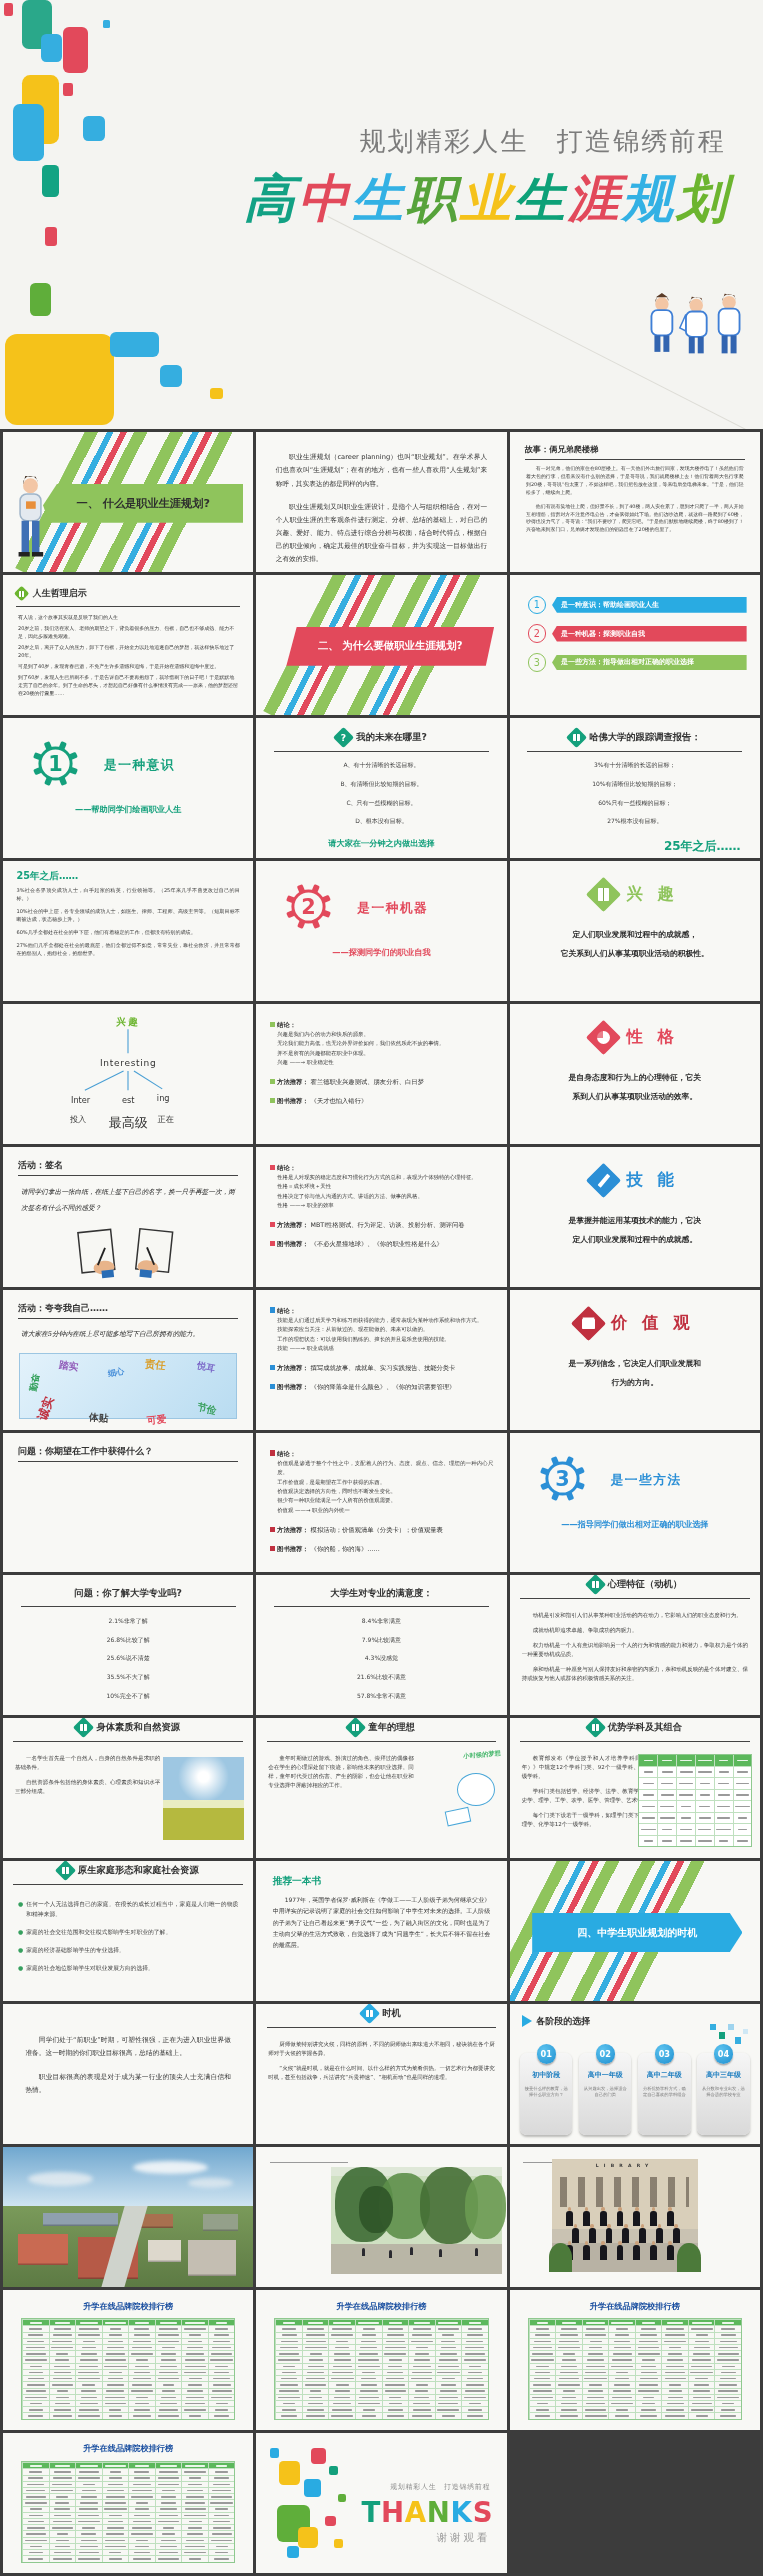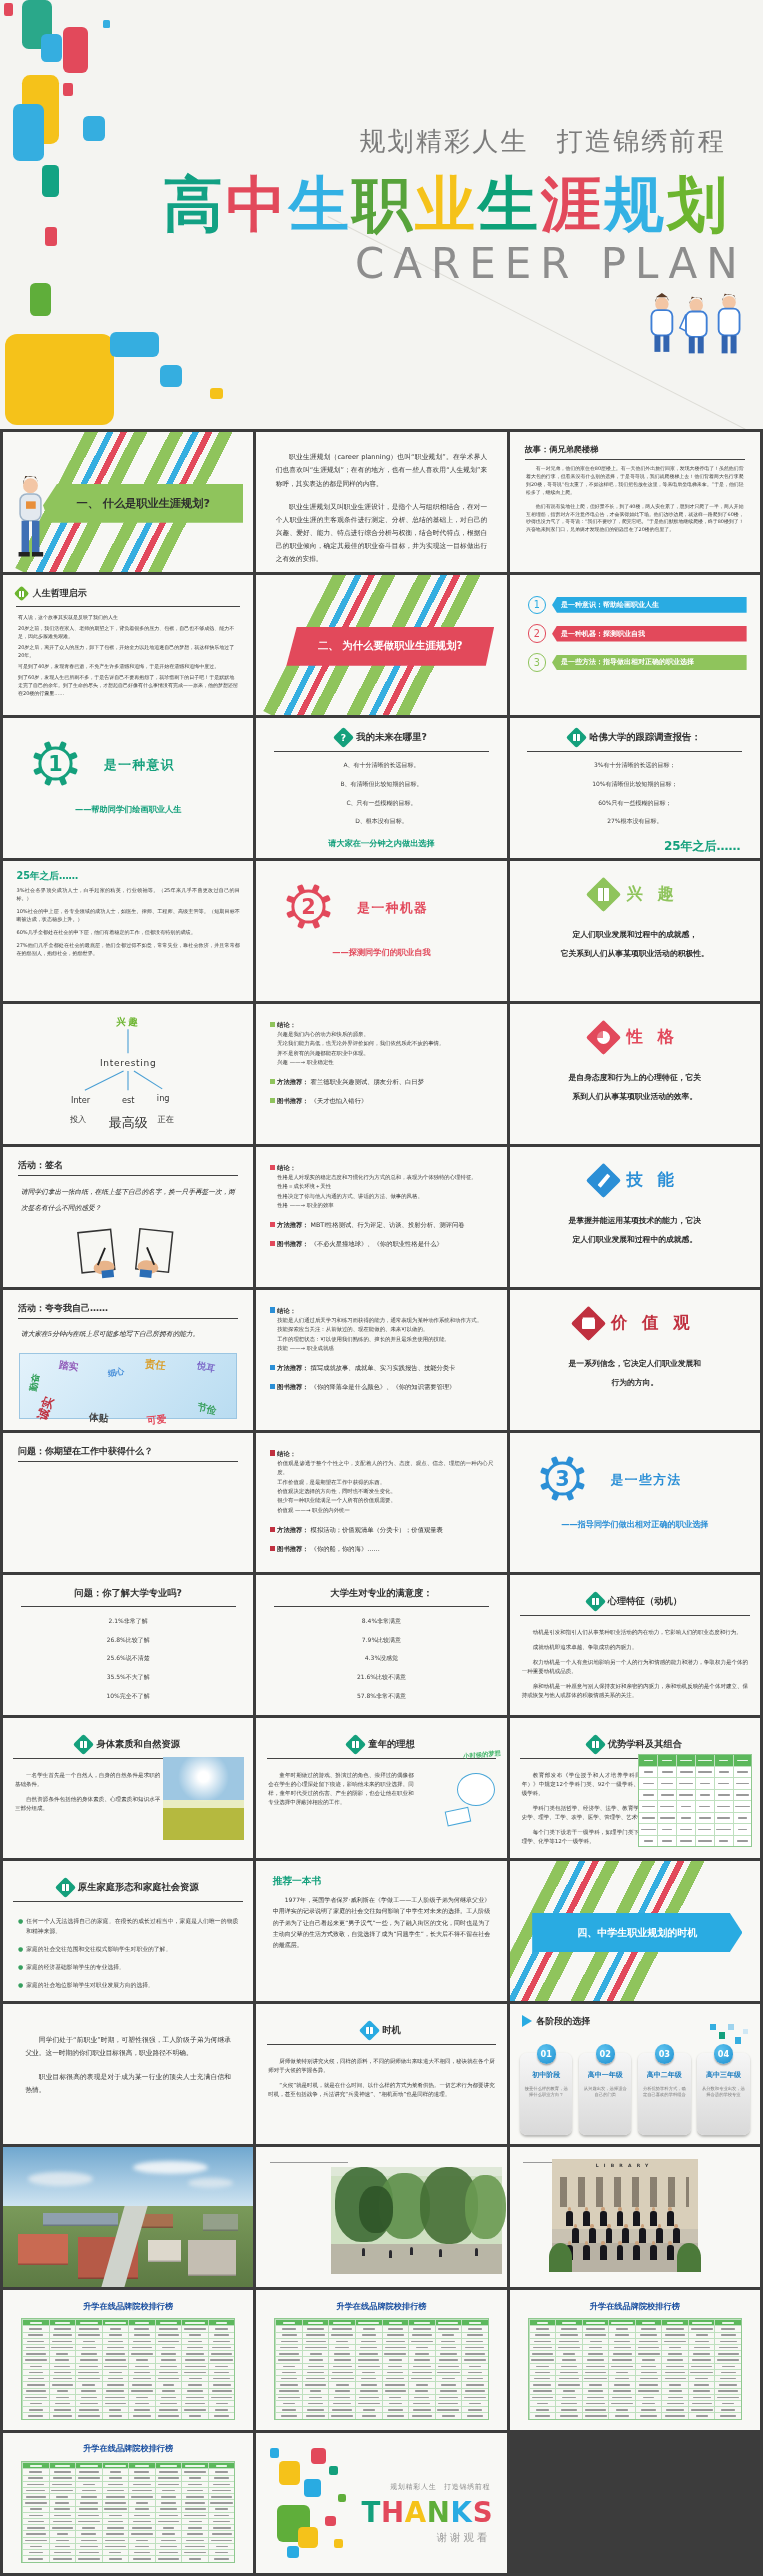--- a/index.html
+++ b/index.html
@@ -2,21 +2,21 @@
 <html style="font-size:12px"><head>
 <meta charset="utf-8">
 <style>
   html,body{margin:0;padding:0;}
   body{width:763px;height:2576px;background:#efefec;font-family:"DejaVu Sans","Liberation Sans",sans-serif;position:relative;overflow:hidden;}
   .page{position:absolute;inset:0;}
   
   .hero{position:relative;width:763px;height:429px;background:#f4f4f1;overflow:hidden;}
   .sq{position:absolute;}
   .hero-sub{position:absolute;top:124px;right:37px;font-size:26px;color:#7c7c7c;letter-spacing:2.2px;white-space:nowrap;}
-  .hero-title{position:absolute;top:165px;right:33px;font-size:60px;font-weight:bold;letter-spacing:3px;white-space:nowrap;}
+  .hero-title{position:absolute;top:165px;right:33px;font-size:51px;font-weight:bold;letter-spacing:3px;white-space:nowrap;font-style:italic;}
   .hero-en{position:absolute;top:239px;right:16.4px;font-size:42px;color:#8d8d8d;letter-spacing:9px;white-space:nowrap;}
   .hero-diag{position:absolute;left:328px;top:216px;width:507px;height:0.7px;background:#dddcd6;transform:rotate(27deg);transform-origin:0 0;}
   .hero-students{position:absolute;right:16.4px;top:292px;}
   
   .grid{width:763px;height:2147px;background:#3c3c3c;display:grid;grid-template-columns:repeat(3,1fr);grid-auto-rows:1fr;gap:3px;padding:3px;box-sizing:border-box;}
   .slide{background:#f8f8f5;position:relative;overflow:hidden;font-size:6px;color:#333;}
   
   .stripes{position:absolute;width:149px;height:160%;top:-30%;transform:rotate(27deg);
     background:repeating-linear-gradient(90deg,#8fc45c 0 12px,rgba(0,0,0,0) 12px 20px,#35aee0 20px 26px,rgba(0,0,0,0) 26px 32px,#e2495b 32px 38px,rgba(0,0,0,0) 38px 44px,#8fc45c 44px 56px,rgba(0,0,0,0) 56px 76px);}
   .banner{position:absolute;top:37%;height:39px;display:flex;align-items:center;justify-content:center;font-weight:bold;z-index:3;text-align:center;}
@@ -55,21 +55,21 @@
   .concl{padding:10.4px 13.4px;}
   .c-head{font-size:6.3px;font-weight:bold;color:#2e2e2e;margin-top:6.7px;}
   .c-mark{display:inline-block;width:5.2px;height:5.2px;margin-right:2.2px;}
   .c-line{font-size:5.4px;line-height:1.75;color:#3a3a3a;margin-left:7.5px;text-align:justify;}
   .act-h{font-size:9px;font-weight:bold;margin:12px 15px 0;}
   .act-script{font-family:"DejaVu Serif","Liberation Serif",serif;font-style:italic;font-size:6.7px;line-height:2.4;margin:7.5px 18px;color:#222;}
   .wordbox{position:absolute;left:16.4px;right:16.4px;top:63px;bottom:10.4px;background:linear-gradient(135deg,#e3f2fb,#b9dcf1);border:0.7px solid #9cc6e2;}
   .wordbox span{position:absolute;font-weight:bold;}
   .expectbox{position:absolute;left:43px;right:46px;top:39px;bottom:12px;background:linear-gradient(160deg,#eef6fc,#c6e1f3);border:0.7px solid #a9cbe4;}
   .expectbox span{position:absolute;font-size:6.7px;font-weight:bold;color:#2f2f2f;}
-  .info-head{display:flex;align-items:center;justify-content:center;gap:5.2px;margin-top:19px;font-size:9.3px;font-weight:bold;}
+  .info-head{display:flex;align-items:center;justify-content:center;gap:5.2px;margin-top:2px;font-size:9.3px;font-weight:bold;}
   .info-body{padding:6px 12px;font-size:5.5px;line-height:1.65;text-align:justify;color:#3a3a3a;}
   .info-body p{margin:0 0 6px;text-indent:2em;}
   .info-body.narrowed{padding-right:93px;}
   .bul{display:flex;gap:3px;margin:0 0 7.5px;}
   .bul i{color:#37a05f;font-style:normal;font-size:6px;}
   .book-h{font-size:9.7px;font-weight:bold;color:#14a07c;margin:13.4px 16.4px 6px;}
   .book-p{font-size:6px;line-height:1.9;margin:0 16.4px;text-align:justify;text-indent:2em;color:#333;}
   .tl-head{display:flex;align-items:center;gap:4.5px;margin:10.4px 0 0 12px;font-size:9px;font-weight:bold;}
   .tl-arrow{width:0;height:0;border-left:10.4px solid #29abe2;border-top:6.7px solid rgba(0,0,0,0);border-bottom:6.7px solid rgba(0,0,0,0);}
   .tl-cards{position:absolute;left:10.4px;right:10.4px;top:49px;bottom:9px;display:flex;gap:6.7px;}
@@ -110,21 +110,20 @@
         <span class="sq" style="left: 45px; top: 227px; width: 12px; height: 19.4px; background: rgb(226, 73, 91); border-radius: 3px;"></span>
         <span class="sq" style="left: 30px; top: 283px; width: 21px; height: 33px; background: rgb(95, 174, 58); border-radius: 5.2px;"></span>
         <span class="sq" style="left: 5.2px; top: 334px; width: 109px; height: 91px; background: rgb(245, 194, 26); border-radius: 12px;"></span>
         <span class="sq" style="left: 110px; top: 332px; width: 49px; height: 25px; background: rgb(53, 174, 224); border-radius: 6px;"></span>
         <span class="sq" style="left: 160px; top: 365px; width: 22.4px; height: 22.4px; background: rgb(53, 174, 224); border-radius: 5.2px;"></span>
         <span class="sq" style="left: 210px; top: 388px; width: 13.4px; height: 11.2px; background: rgb(245, 194, 26); border-radius: 3px;"></span>
       </div>
     <div class="hero-diag"></div>
     <div class="hero-sub">规划精彩人生　打造锦绣前程</div>
     <div class="hero-title" id="hero-title"><span style="color: rgb(18, 161, 132);">高</span><span style="color: rgb(226, 73, 91);">中</span><span style="color: rgb(51, 177, 228);">生</span><span style="color: rgb(87, 163, 59);">职</span><span style="color: rgb(245, 194, 26);">业</span><span style="color: rgb(13, 161, 120);">生</span><span style="color: rgb(226, 73, 91);">涯</span><span style="color: rgb(51, 177, 228);">规</span><span style="color: rgb(108, 181, 47);">划</span></div>
-    <div class="hero-en">CAREER PLAN</div>
     <div class="hero-students" id="hero-students"><svg width="106" height="63" viewBox="0 0 142 84">
           <g>
             <circle cx="28" cy="16" r="9" fill="#f3c6a5"></circle>
             <path d="M19 14a9 9 0 0 1 18-2l-3-6-12-1z" fill="#5a3b28"></path>
             <path d="M20 7l16 0 -8 -6z" fill="#5a3b28"></path>
             <rect x="14" y="24" width="28" height="34" rx="8" fill="#fff" stroke="#3f7fd6" stroke-width="2.5"></rect>
             <rect x="18" y="58" width="8" height="22" fill="#3264b0"></rect>
             <rect x="30" y="58" width="8" height="22" fill="#3264b0"></rect>
           </g>
           <g transform="translate(46,4)">
@@ -730,21 +729,21 @@
       <div class="slide s-book">
         <div class="book-h">推荐一本书</div>
         <div class="book-p">1977年，英国学者保罗·威利斯在《学做工——工人阶级子弟为何继承父业》中用详实的记录说明了家庭的社会交往如何影响了中学生对未来的选择。工人阶级的子弟为了让自己看起来更“男子汉气”一些，为了融入街区的文化，同时也是为了主动向父辈的生活方式致敬，自觉选择了成为“问题学生”，长大后不得不留在社会的最底层。</div>
       </div>
       <div class="slide s-banner">
         <div class="stripes" style="left: 38%; margin-left: -75px;"></div>
         <div class="banner b-blue">四、中学生职业规划的时机</div>
       </div>
       <div class="slide s-paras">
         <div class="paras center">
-          <p>同学们处于“前职业”时期，可塑性很强，工人阶级子弟为何继承父业。这一时期的你们职业目标很高，职业路径不明确。</p>
+          <p>同学们处于“前职业”时期，可塑性很强，正在为进入职业世界做准备。这一时期的你们职业目标很高，总结的基础上。</p>
           <p>职业目标很高的表现是对于成为某一行业的顶尖人士充满自信和热情。</p>
         </div>
       </div>
       <div class="slide s-info">
         <div class="info-head">
           <span class="dia" style="width: 15px; height: 15px; background: rgb(41, 171, 226);">
             <span class="dia-g">
               <span class="g-book"></span>
             </span>
           </span>

